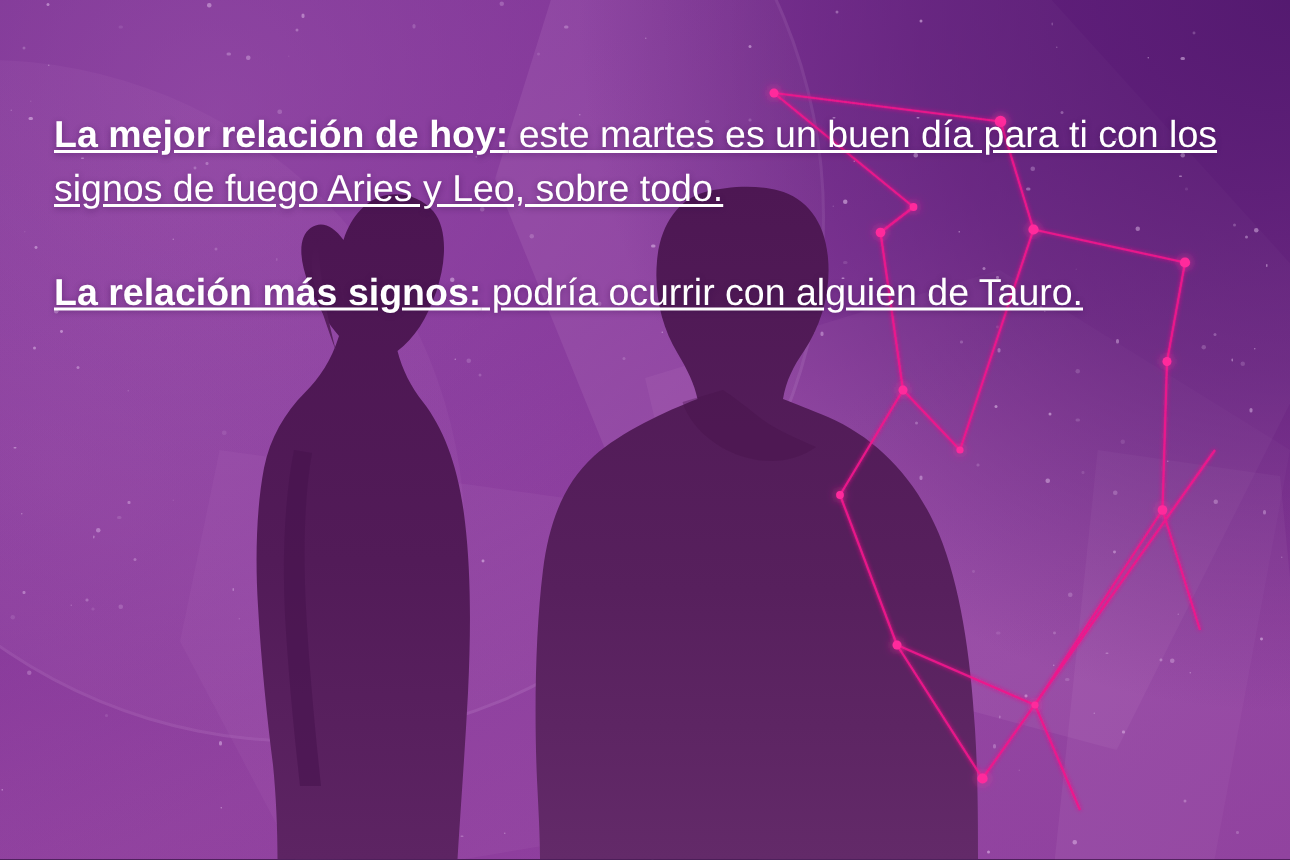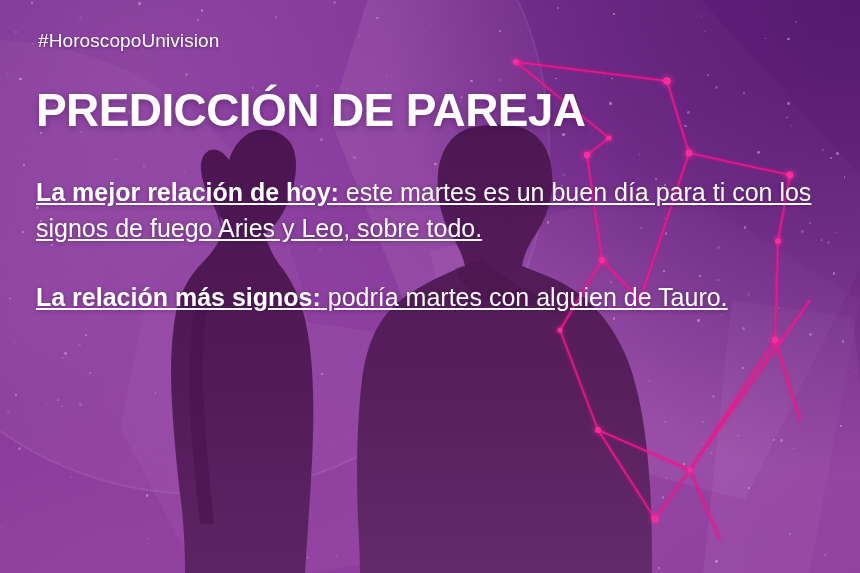--- a/index.html
+++ b/index.html
@@ -539,29 +539,27 @@
       <circle cx="560" cy="330" r="2.6"></circle>
       <circle cx="598" cy="430" r="3"></circle>
       <circle cx="655" cy="519" r="3.4"></circle>
       <circle cx="775" cy="340" r="3.2"></circle>
       <circle cx="690" cy="470" r="2.4"></circle>
     </g>
   </svg>
 
   <div class="content">
 
-    <div class="hashtag">#HoroscopoUnivision</div>
-
-    <h1 class="title">PREDICCIÓN DE PAREJA</h1>
+
 
     <div class="body">
 
       <p class="para">
         <b>La mejor relación de hoy:</b><span> este martes es un buen día para ti con los signos de fuego Aries y Leo, sobre todo.</span>
       </p>
 
       <p class="para">
-        <b>La relación más signos:</b><span> podría martes con alguien de Tauro.</span>
+        <b>La relación más signos:</b><span> podría ocurrir con alguien de Tauro.</span>
       </p>
 
     </div>
   </div>
 </div>
 
 </body></html>

